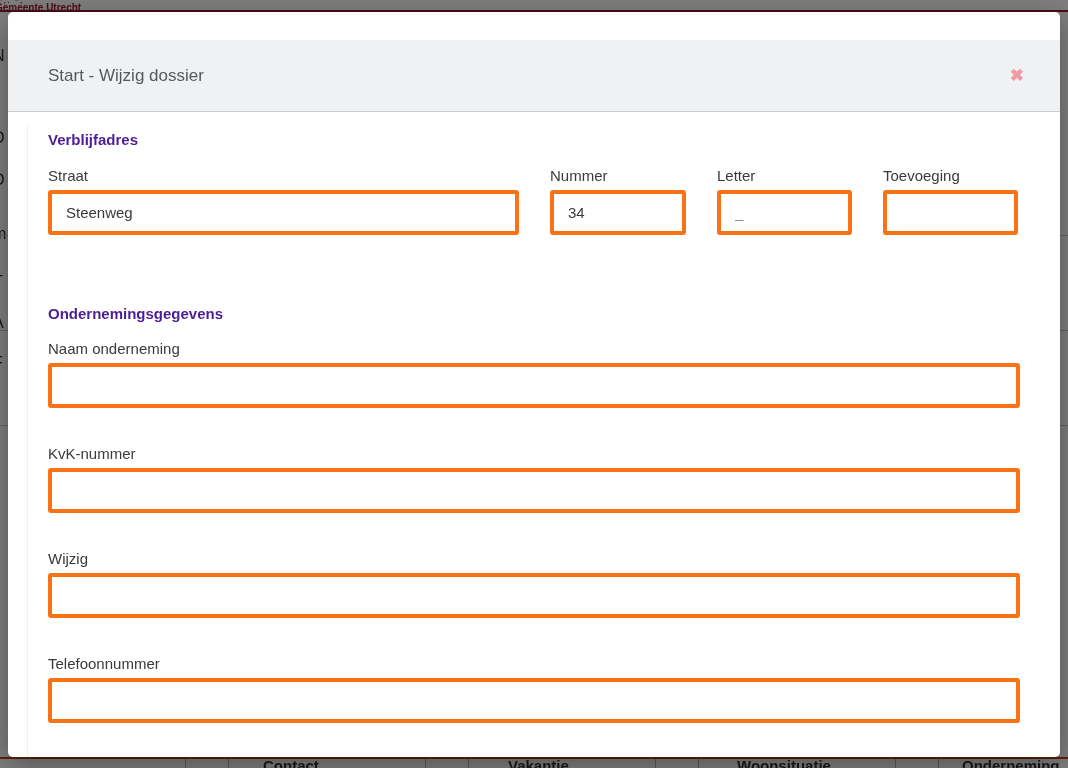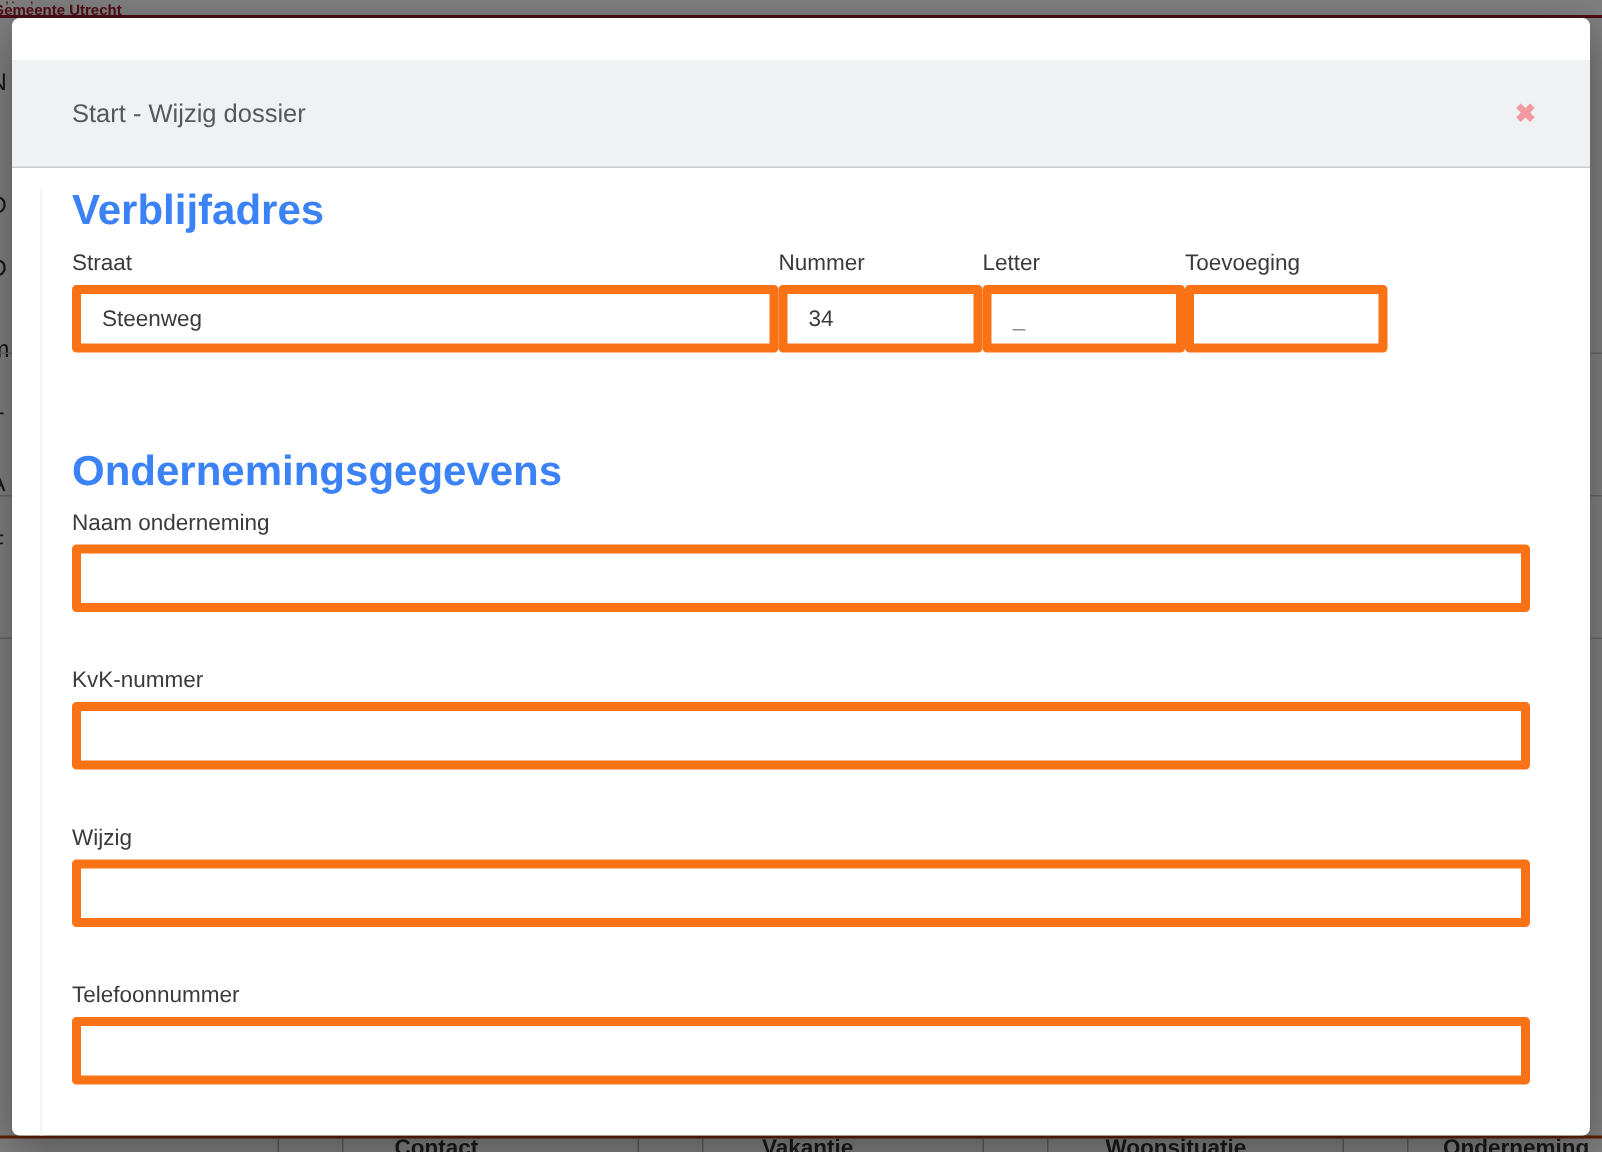--- a/index.html
+++ b/index.html
@@ -28,28 +28,28 @@
     background:#fff; border-radius:5px; overflow:hidden;
     box-shadow:0 8px 30px rgba(0,0,0,0.35); }
   .modal-header { height:72px; background:#f0f1f3; border-bottom:1px solid #c9cbce;
     position:relative;margin-top:28px; }
   .modal-title { position:absolute; left:40px; top:26px; font-size:17px; color:#56585c; }
   .modal-close { position:absolute; right:36px; top:26px; font-size:17px; font-weight:bold;
     color:#f29aa2; background:none; border:none; cursor:pointer; line-height:20px; }
   .modal-body { position:relative; padding:0 40px; }
   .inner-line { position:absolute; left:19px; top:0; bottom:-651px; width:1px; background:#efefef; }
 
-  h2.section { font-size:28px; font-weight:600; color:#3b82f6; line-height:27px; }
+  h2.section { font-size:15px; font-weight:600; color:#4c1d95; line-height:27px; }
   .h-first { margin:14px 0 14px; }
   .h-second { margin:65px 0 13px; }
 
-  .row { display:flex; margin-bottom:23px; }
+  .row { display:flex; gap:31px; margin-bottom:23px; }
   .field label { display:block; font-size:15px; color:#3a3a39; line-height:18px;
     margin-bottom:5px; }
-  .field input { display:block; width:100%; height:45px; border:6px solid #f97316;
+  .field input { display:block; width:100%; height:45px; border:4px solid #f97316;
     border-radius:3px; padding:0 14px; font-size:15px; color:#3a3a39;
     font-family:"Liberation Sans", sans-serif; background:#fff; outline:none; }
   .field input::placeholder { color:#8a8a8a; }
 
   .w-straat { width:471px; }
   .w-nummer { width:136px; }
   .w-letter { width:135px; }
   .w-toevoeging { width:135px; }
   .w-postcode { width:304px; }
   .w-plaats { width:635px; }

